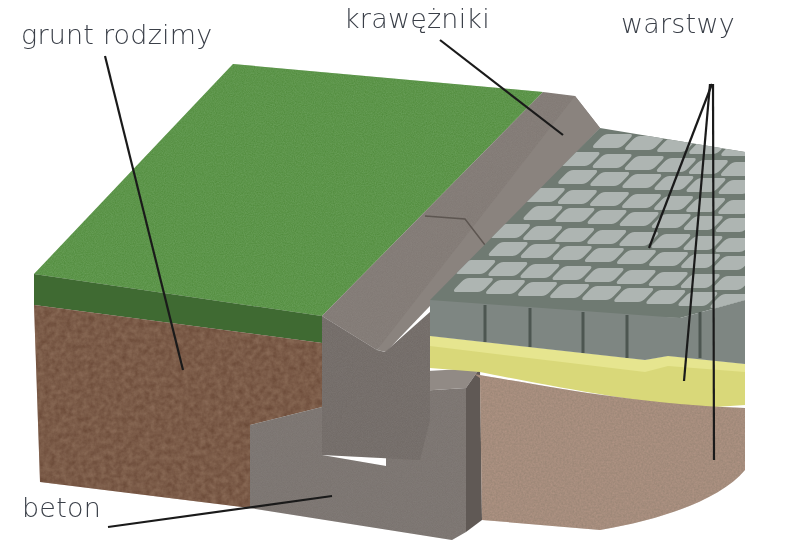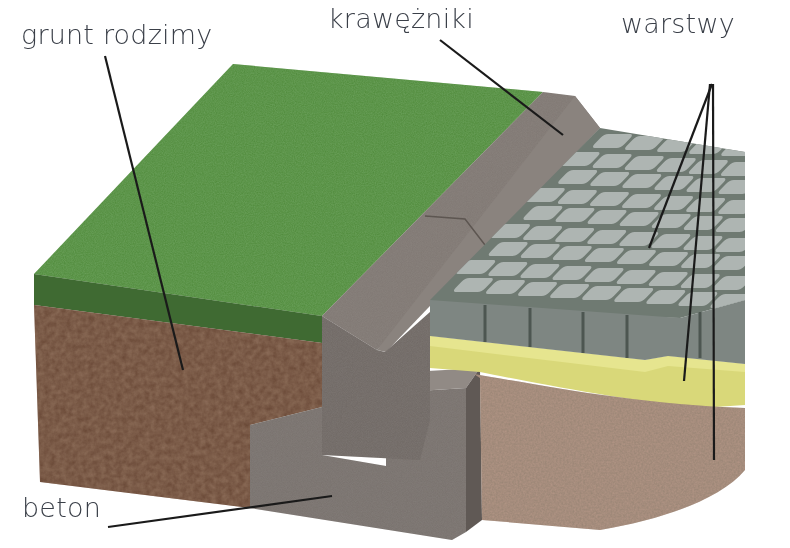--- a/index.html
+++ b/index.html
@@ -3,21 +3,21 @@
 <meta charset="utf-8">
 <style>
   html, body { margin: 0; padding: 0; background: #ffffff; }
   body { width: 790px; height: 548px; position: relative; overflow: hidden;
          font-family: "DejaVu Sans", sans-serif; }
   #diagram { position: absolute; left: 0; top: 0; width: 790px; height: 548px; }
   .label { position: absolute; color: #3a3f48; font-family: "DejaVu Sans", sans-serif;
            font-weight: 300; font-size: 27px; line-height: 32px; letter-spacing: 0.2px;
            white-space: nowrap; }
   #lbl-grunt { left: 21px; top: 19px; }
-  #lbl-krawezniki { left: 328px; top: 3px; }
+  #lbl-krawezniki { left: 344px; top: 3px; }
   #lbl-warstwy { left: 621px; top: 8px; text-align: left; }
   #lbl-warstwy span { display: block; text-align: right; }
   #lbl-beton { left: 22px; top: 492px; }
 </style>
 </head>
 <body>
 
 <svg id="diagram" viewBox="0 0 790 548" xmlns="http://www.w3.org/2000/svg">
   <defs>
     <filter id="grassNoise" x="0" y="0" width="100%" height="100%">

